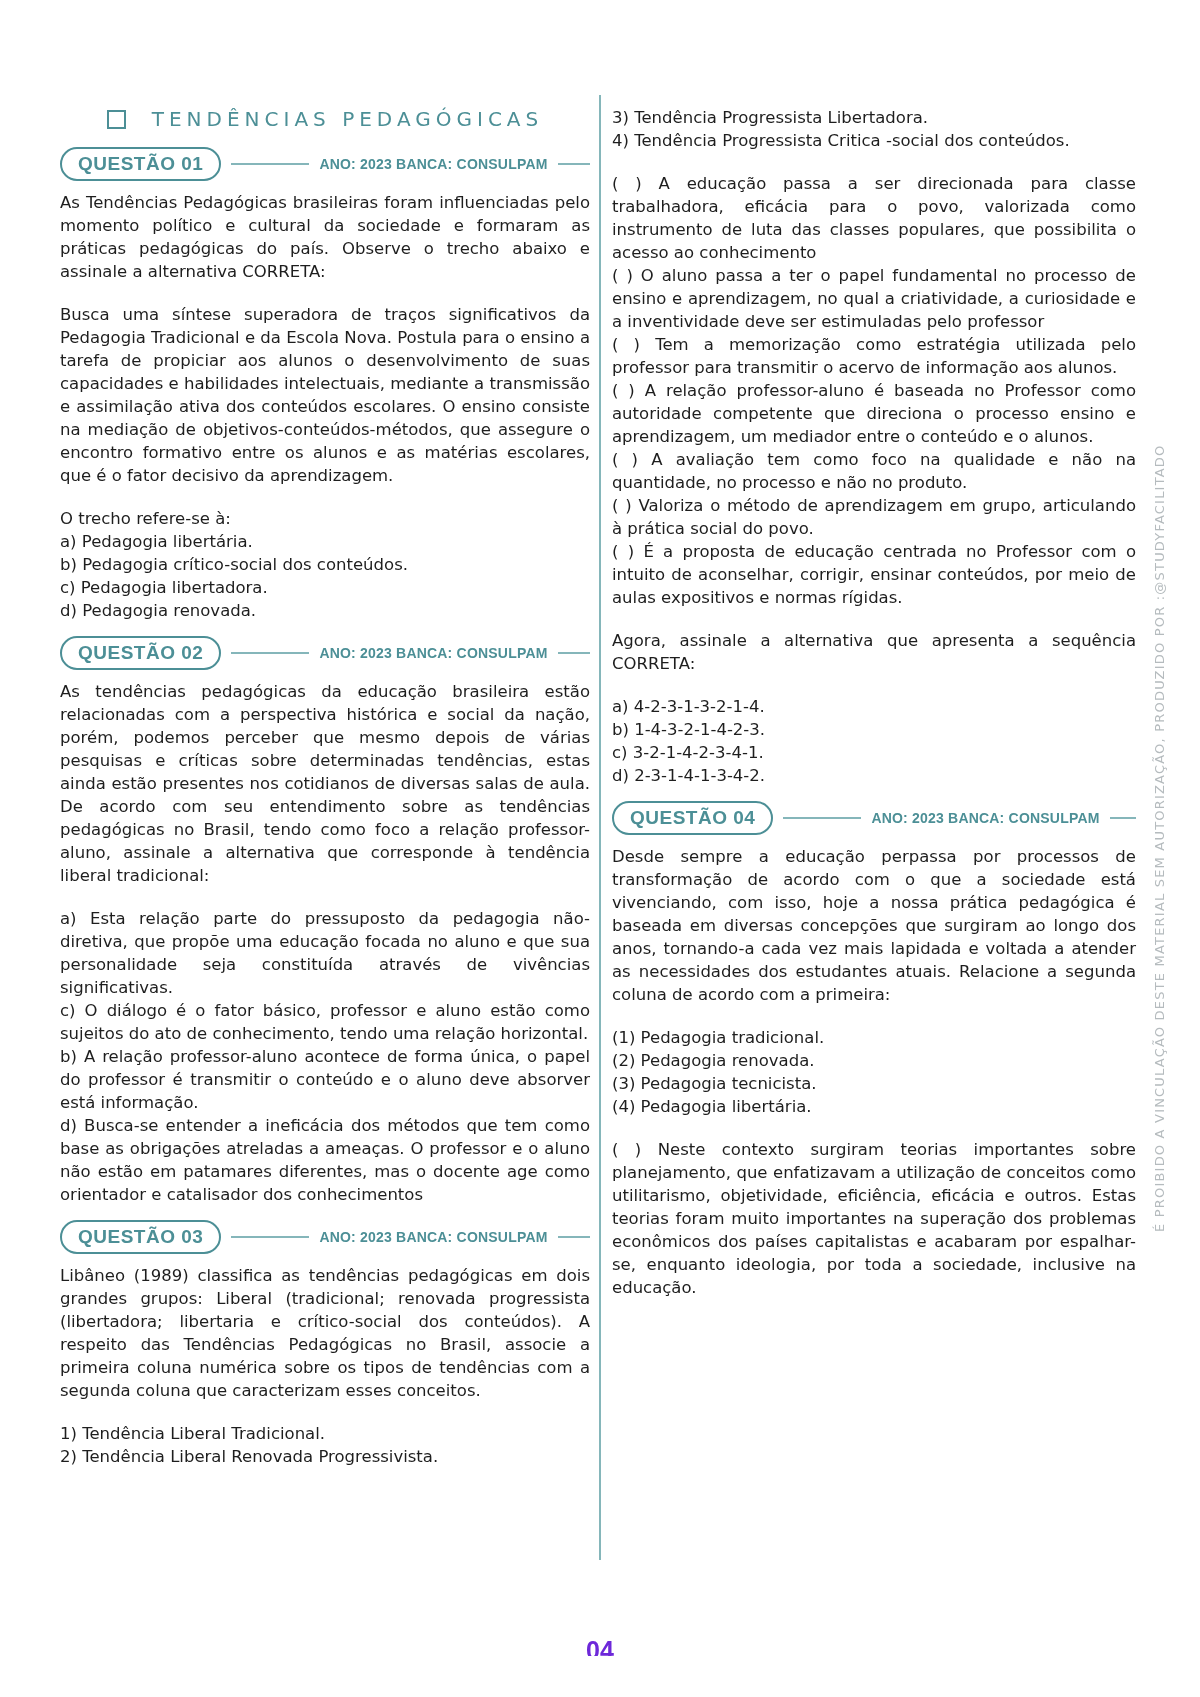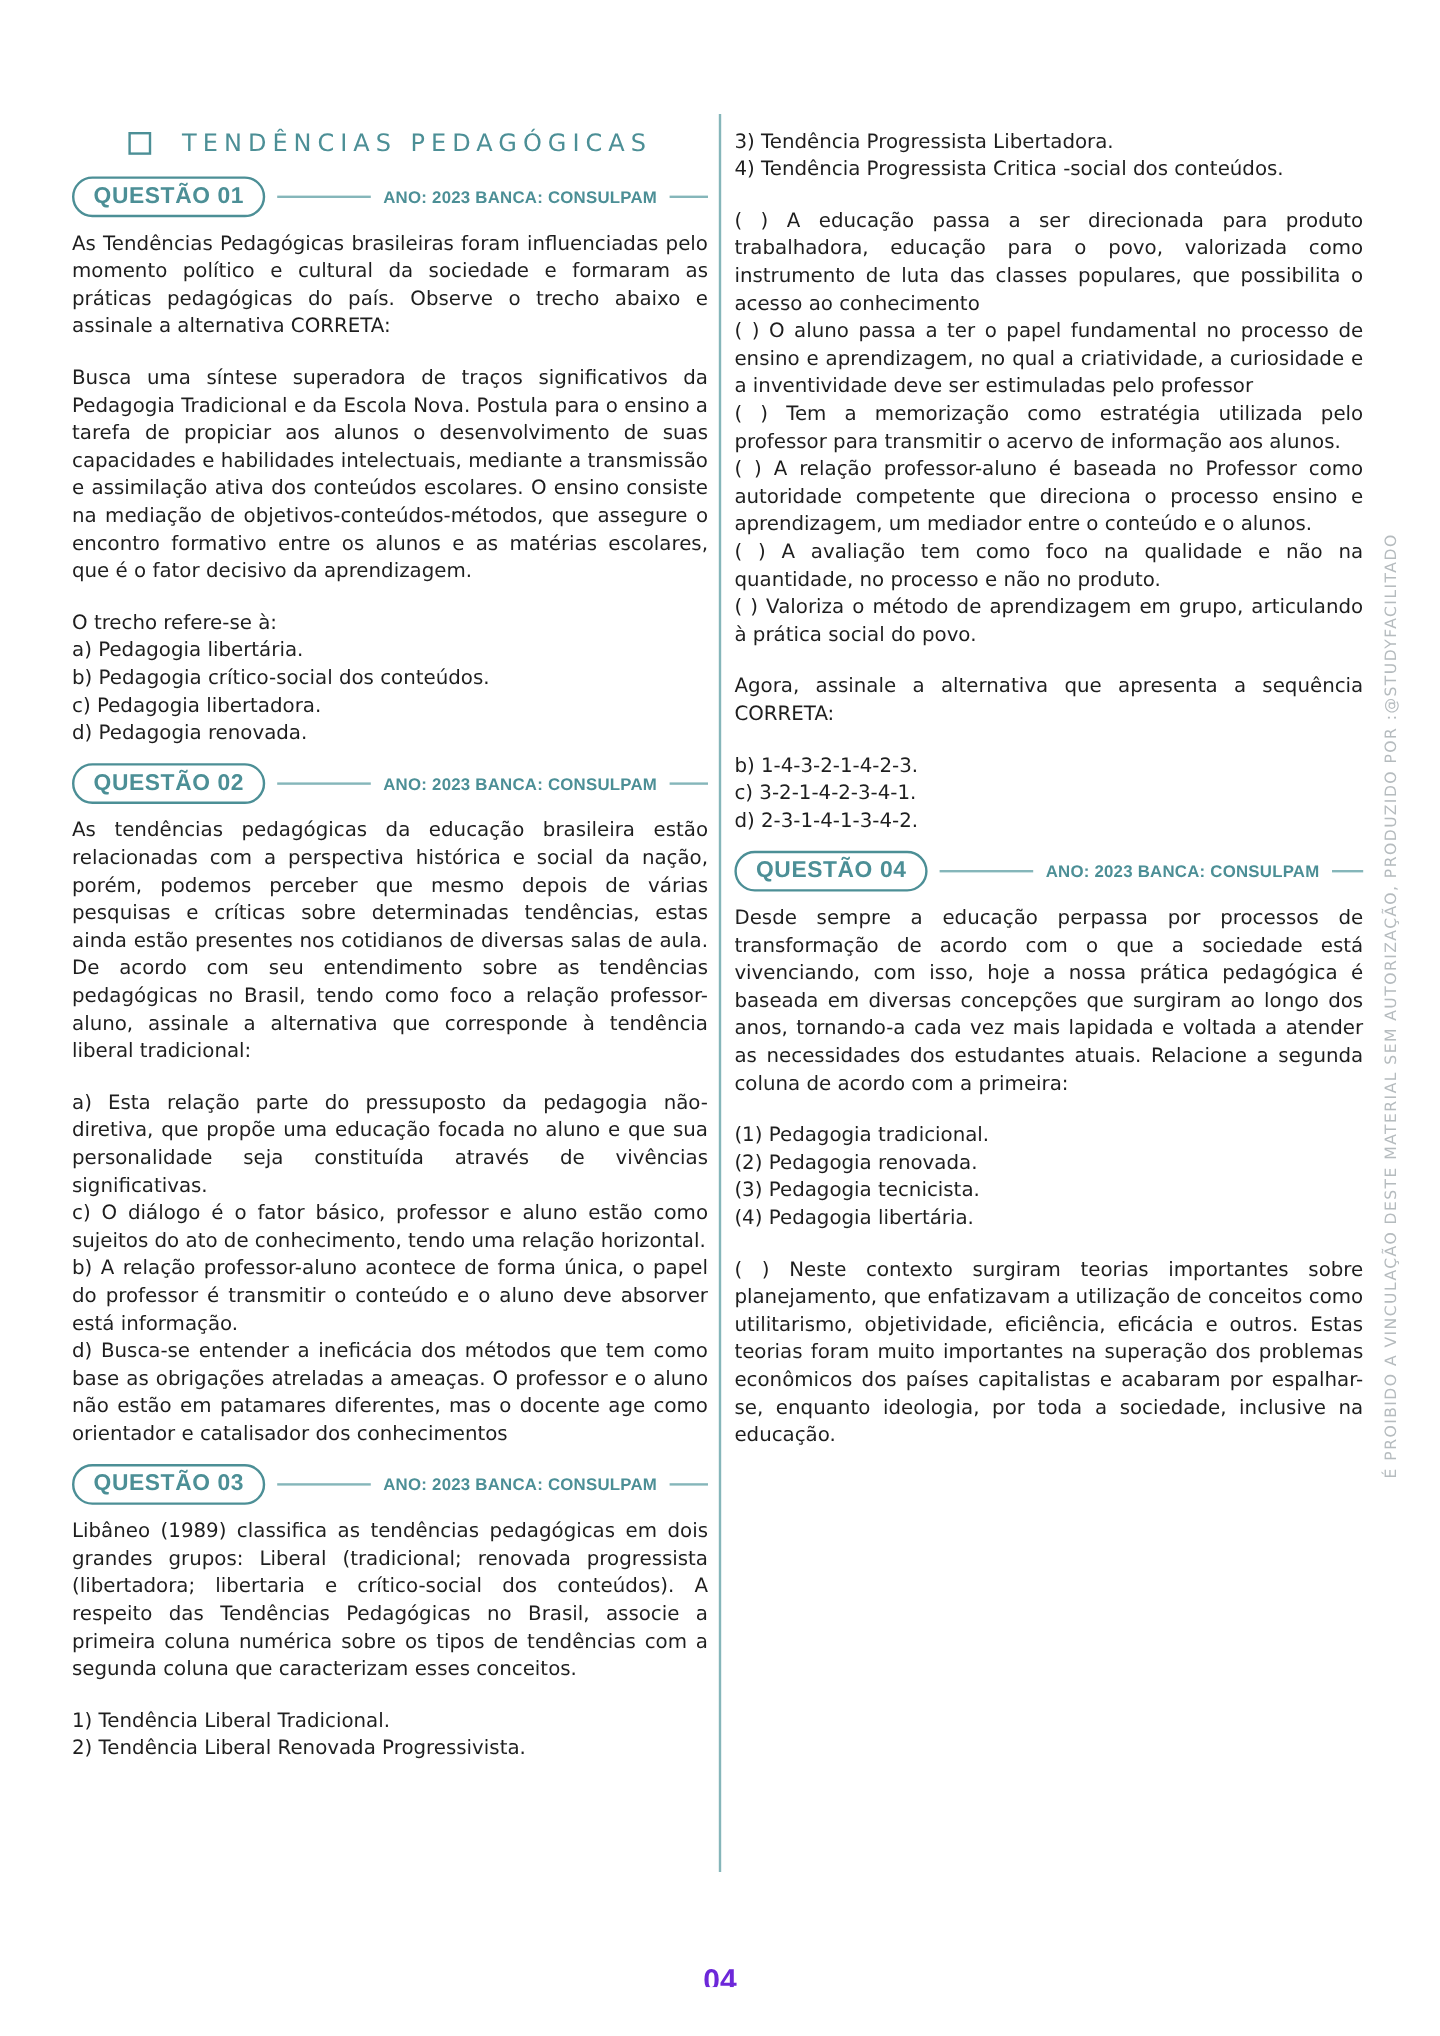--- a/index.html
+++ b/index.html
@@ -96,29 +96,31 @@
       </div>
   </div>
 
   <div class="divider"></div>
 
   <div class="col col-right">
     <div id="col-right-blocks">
         <div class="tline">3) Tendência Progressista Libertadora.</div>
         <div class="tline">4) Tendência Progressista Critica -social dos conteúdos.</div>
         <div class="gap"></div>
-        <div class="para">( ) A educação passa a ser direcionada para produto trabalhadora, educação para o povo, valorizada como instrumento de luta das classes populares, que possibilita o acesso ao conhecimento</div>
+        <div class="para">( ) A educação passa a ser direcionada para classe trabalhadora, eficácia para o povo, valorizada como instrumento de luta das classes populares, que possibilita o acesso ao conhecimento</div>
         <div class="para">( ) O aluno passa a ter o papel fundamental no processo de ensino e aprendizagem, no qual a criatividade, a curiosidade e a inventividade deve ser estimuladas pelo professor</div>
         <div class="para">( ) Tem a memorização como estratégia utilizada pelo professor para transmitir o acervo de informação aos alunos.</div>
         <div class="para">( ) A relação professor-aluno é baseada no Professor como autoridade competente que direciona o processo ensino e aprendizagem, um mediador entre o conteúdo e o alunos.</div>
         <div class="para">( ) A avaliação tem como foco na qualidade e não na quantidade, no processo e não no produto.</div>
         <div class="para">( ) Valoriza o método de aprendizagem em grupo, articulando à prática social do povo.</div>
+        <div class="para">( ) É a proposta de educação centrada no Professor com o intuito de aconselhar, corrigir, ensinar conteúdos, por meio de aulas expositivos e normas rígidas.</div>
         <div class="gap"></div>
         <div class="para">Agora, assinale a alternativa que apresenta a sequência CORRETA:</div>
         <div class="gap"></div>
+        <div class="tline">a) 4-2-3-1-3-2-1-4.</div>
         <div class="tline">b) 1-4-3-2-1-4-2-3.</div>
         <div class="tline">c) 3-2-1-4-2-3-4-1.</div>
         <div class="tline">d) 2-3-1-4-1-3-4-2.</div>
         <div class="qheader">
           <span class="pill">QUESTÃO 04</span>
           <span class="rule rule-left"></span>
           <span class="meta">ANO: 2023 BANCA: CONSULPAM</span>
           <span class="rule rule-right"></span>
         </div>
         <div class="para">Desde sempre a educação perpassa por processos de transformação de acordo com o que a sociedade está vivenciando, com isso, hoje a nossa prática pedagógica é baseada em diversas concepções que surgiram ao longo dos anos, tornando-a cada vez mais lapidada e voltada a atender as necessidades dos estudantes atuais. Relacione a segunda coluna de acordo com a primeira:</div>

